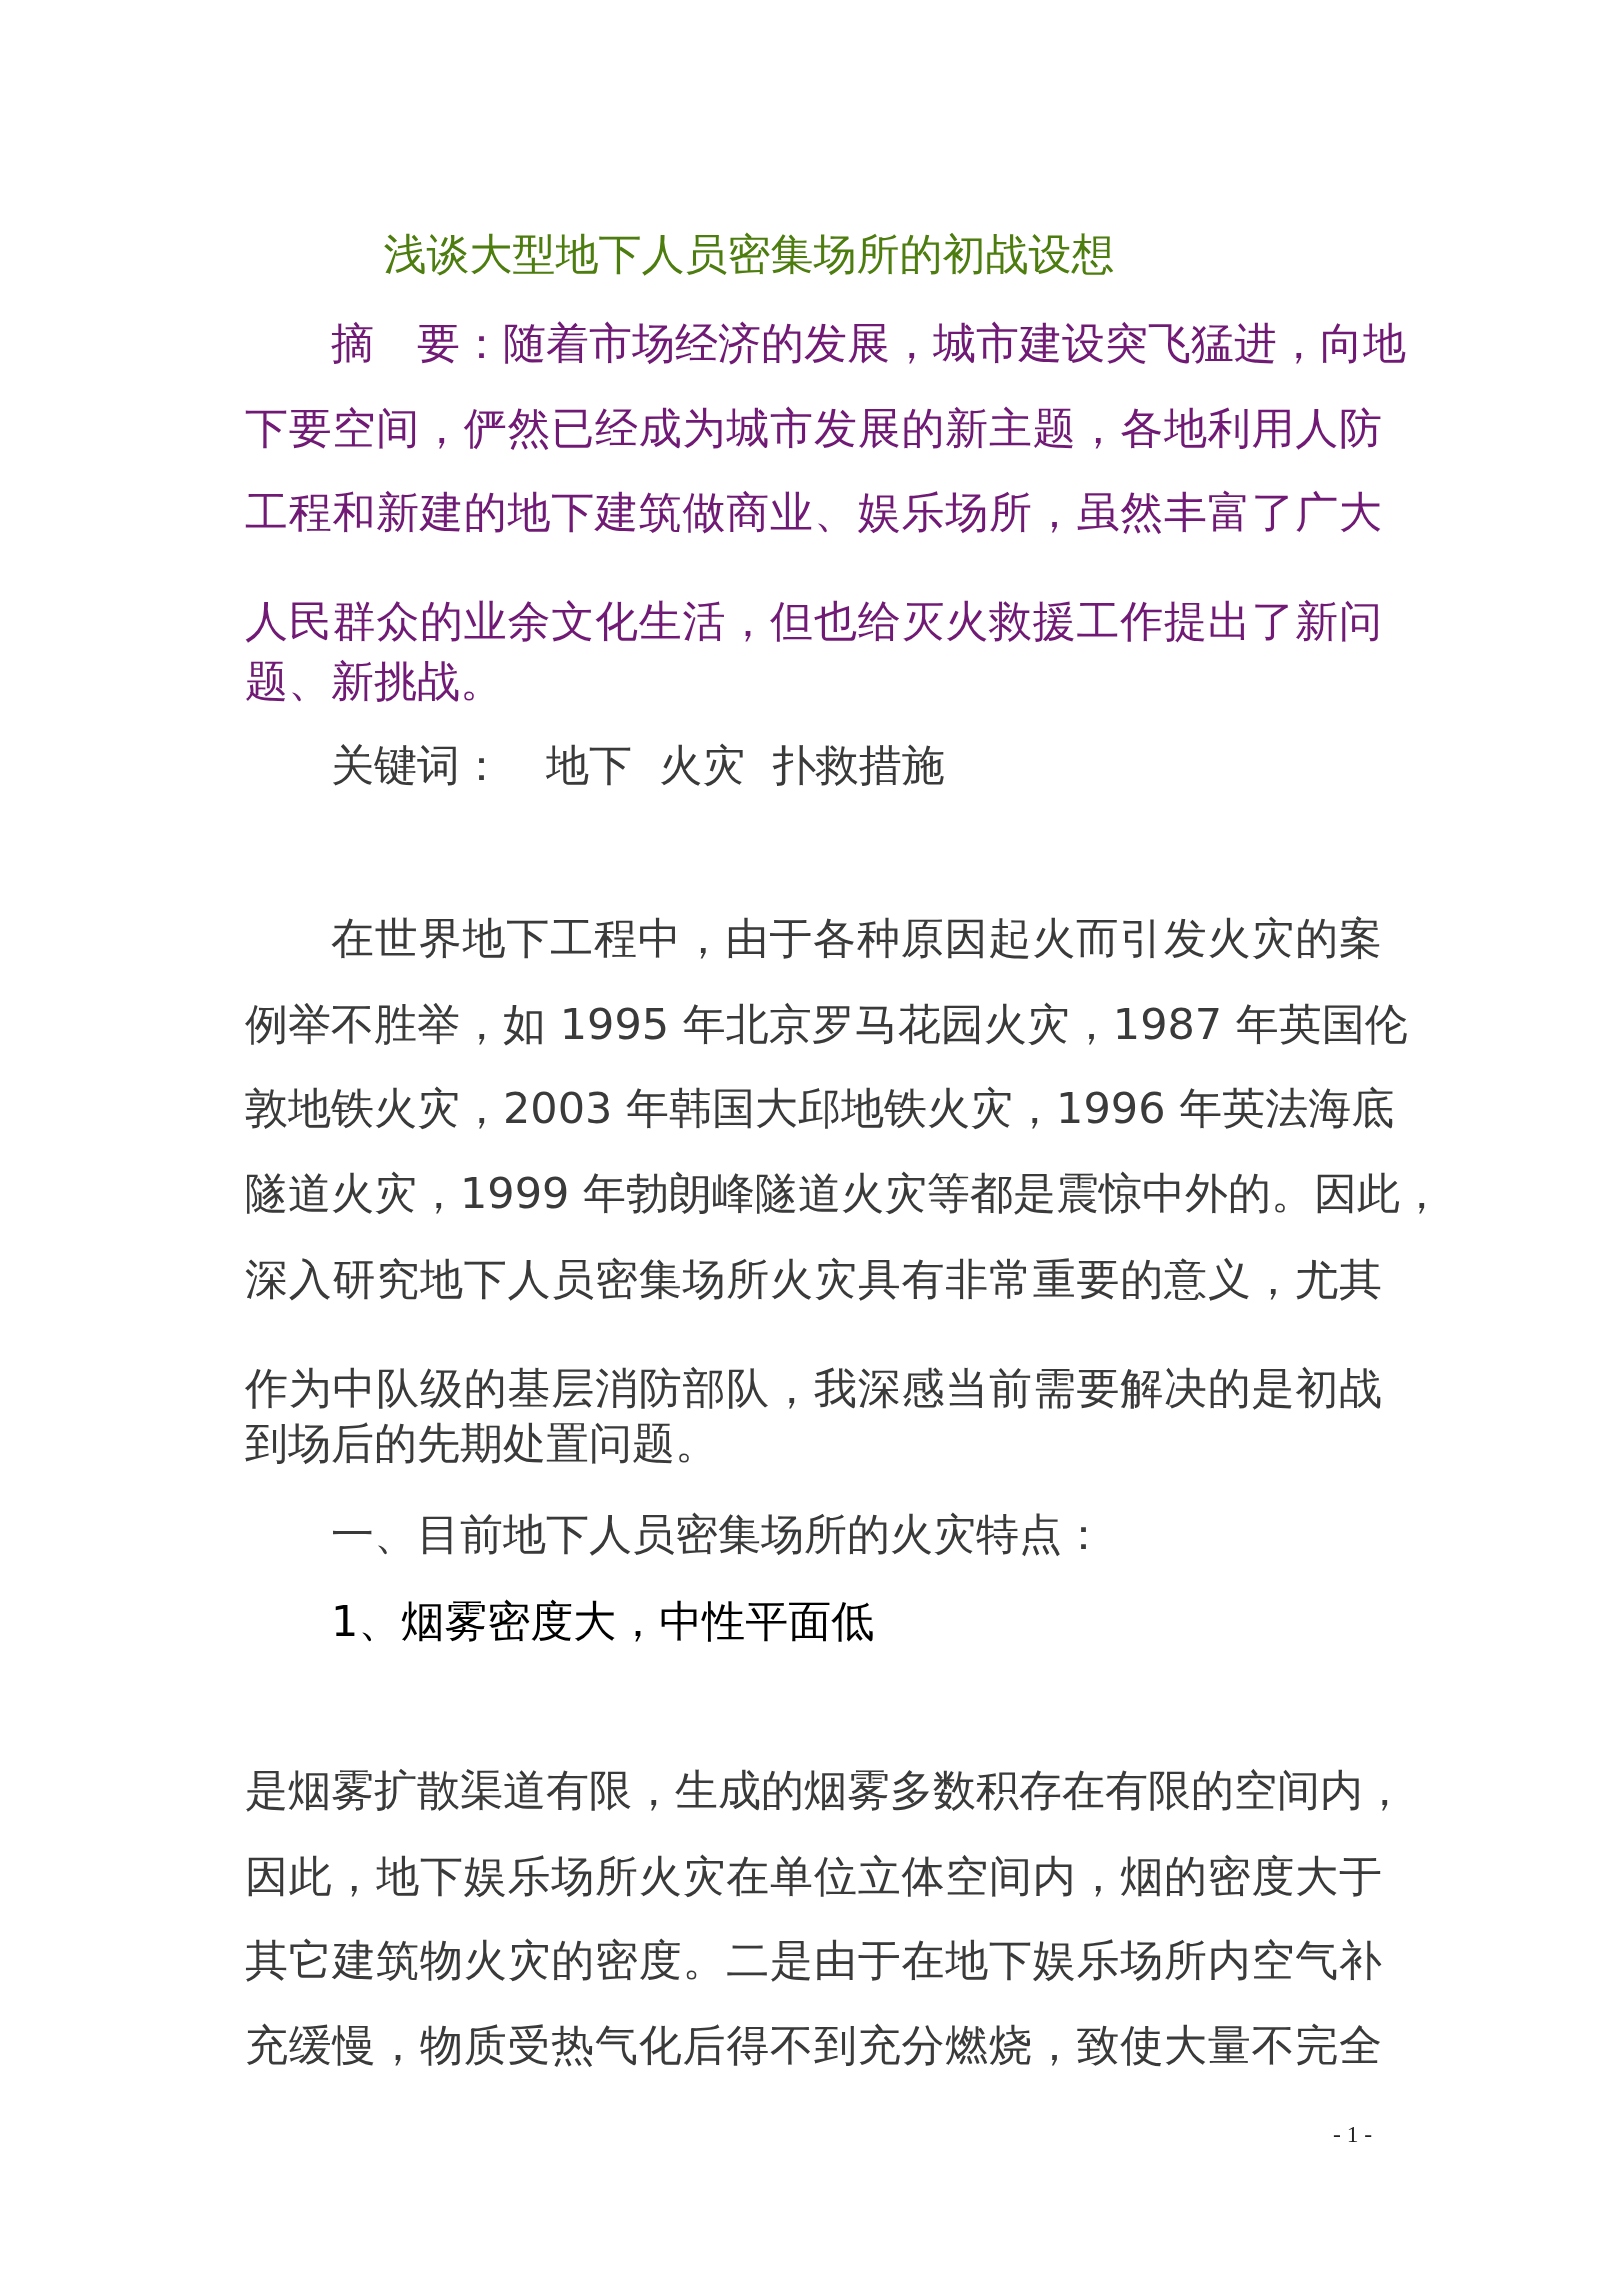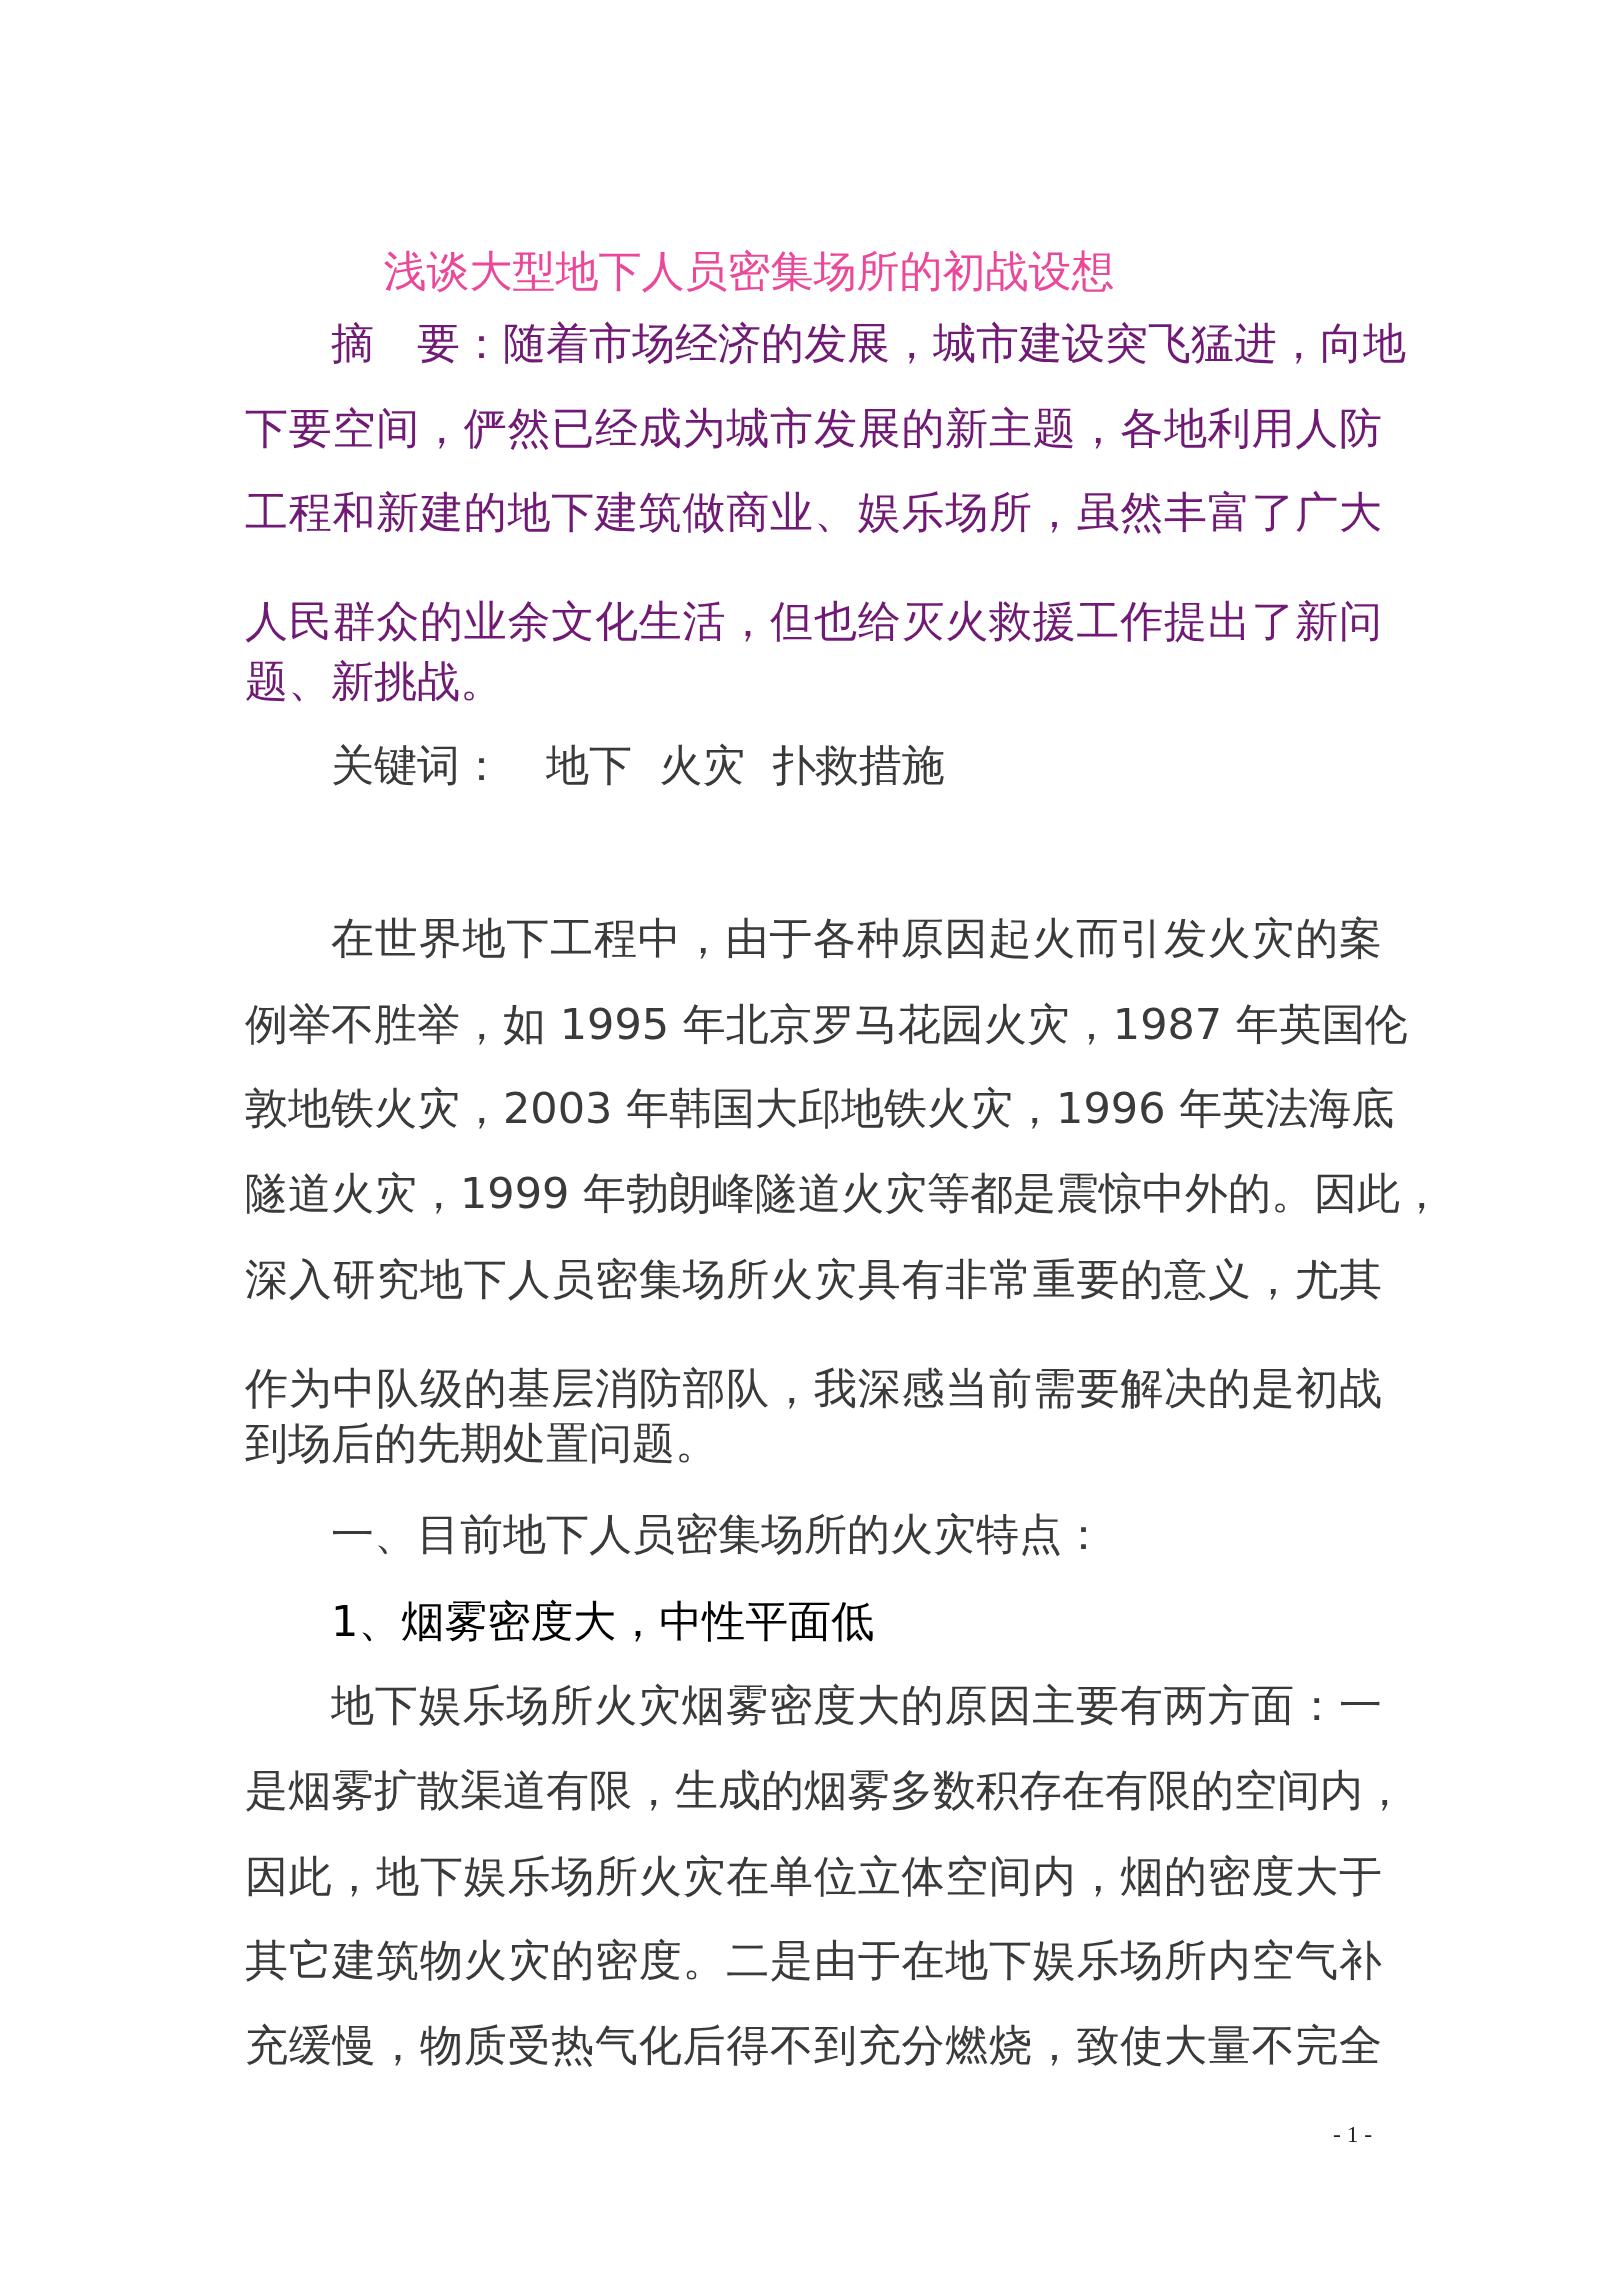--- a/index.html
+++ b/index.html
@@ -2,22 +2,22 @@
 <html><head>
 <meta charset="utf-8">
 <style>
   html, body { margin: 0; padding: 0; background: #ffffff; }
   body { width: 1621px; height: 2293px; position: relative; overflow: hidden;
          font-family: "DejaVu Sans", "Liberation Sans", sans-serif; }
   .page { position: absolute; left: 0; top: 0; width: 1621px; height: 2293px; background: #fff; }
   .line { position: absolute; left: 245px; width: 1137px; font-size: 43px; line-height: 51px;
           white-space: nowrap; color: #701a75; letter-spacing: 0px; }
   .gray { color: #3a3a3a; }
-  .title { position: absolute; top: 246px; left: 0; width: 1498px; text-align: center;
-           font-size: 43px; line-height: 51px; color: #ec4899; white-space: nowrap; }
+  .title { position: absolute; top: 229px; left: 0; width: 1498px; text-align: center;
+           font-size: 43px; line-height: 51px; color: #4d7c0f; white-space: nowrap; }
   .indent { padding-left: 86px; }
   .pageno { position: absolute; left: 1333px; top: 2121px; font-family: "Liberation Serif", "DejaVu Serif", serif;
             font-size: 23.5px; color: #222; white-space: nowrap; }
   .just { text-align: justify; text-align-last: justify; }
 </style>
 </head>
 <body>
 
 <div class="page">
 
@@ -35,21 +35,20 @@
   <div class="line gray just" style="top:999px;">例举不胜举，如 1995 年北京罗马花园火灾，1987 年英国伦</div>
   <div class="line gray just" style="top:1083px;">敦地铁火灾，2003 年韩国大邱地铁火灾，1996 年英法海底</div>
   <div class="line gray just" style="top:1168px;">隧道火灾，1999 年勃朗峰隧道火灾等都是震惊中外的。因此，</div>
   <div class="line gray just" style="top:1254px;">深入研究地下人员密集场所火灾具有非常重要的意义，尤其</div>
   <div class="line gray just" style="top:1339px;margin-top:24px;">作为中队级的基层消防部队，我深感当前需要解决的是初战</div>
   <div class="line gray" style="top:1370px;margin-top:48px;">到场后的先期处置问题。</div>
 
   <div class="line indent gray" style="top:1509px;">一、目前地下人员密集场所的火灾特点：</div>
   <div class="line indent" style="top:1596px; color:#000;">1、烟雾密度大，中性平面低</div>
 
-  <div class="line indent gray just" style="top:1680px; left:245px; width:1051px;">地下娱乐场所火灾烟雾密度大的原因主要有两方面：一</div>
   <div class="line gray just" style="top:1765px; width:1149px;">是烟雾扩散渠道有限，生成的烟雾多数积存在有限的空间内，</div>
   <div class="line gray just" style="top:1851px;">因此，地下娱乐场所火灾在单位立体空间内，烟的密度大于</div>
   <div class="line gray just" style="top:1935px;">其它建筑物火灾的密度。二是由于在地下娱乐场所内空气补</div>
   <div class="line gray just" style="top:2020px;">充缓慢，物质受热气化后得不到充分燃烧，致使大量不完全</div>
 
   <div class="pageno">- 1 -</div>
 </div>
 
 
 </body></html>

